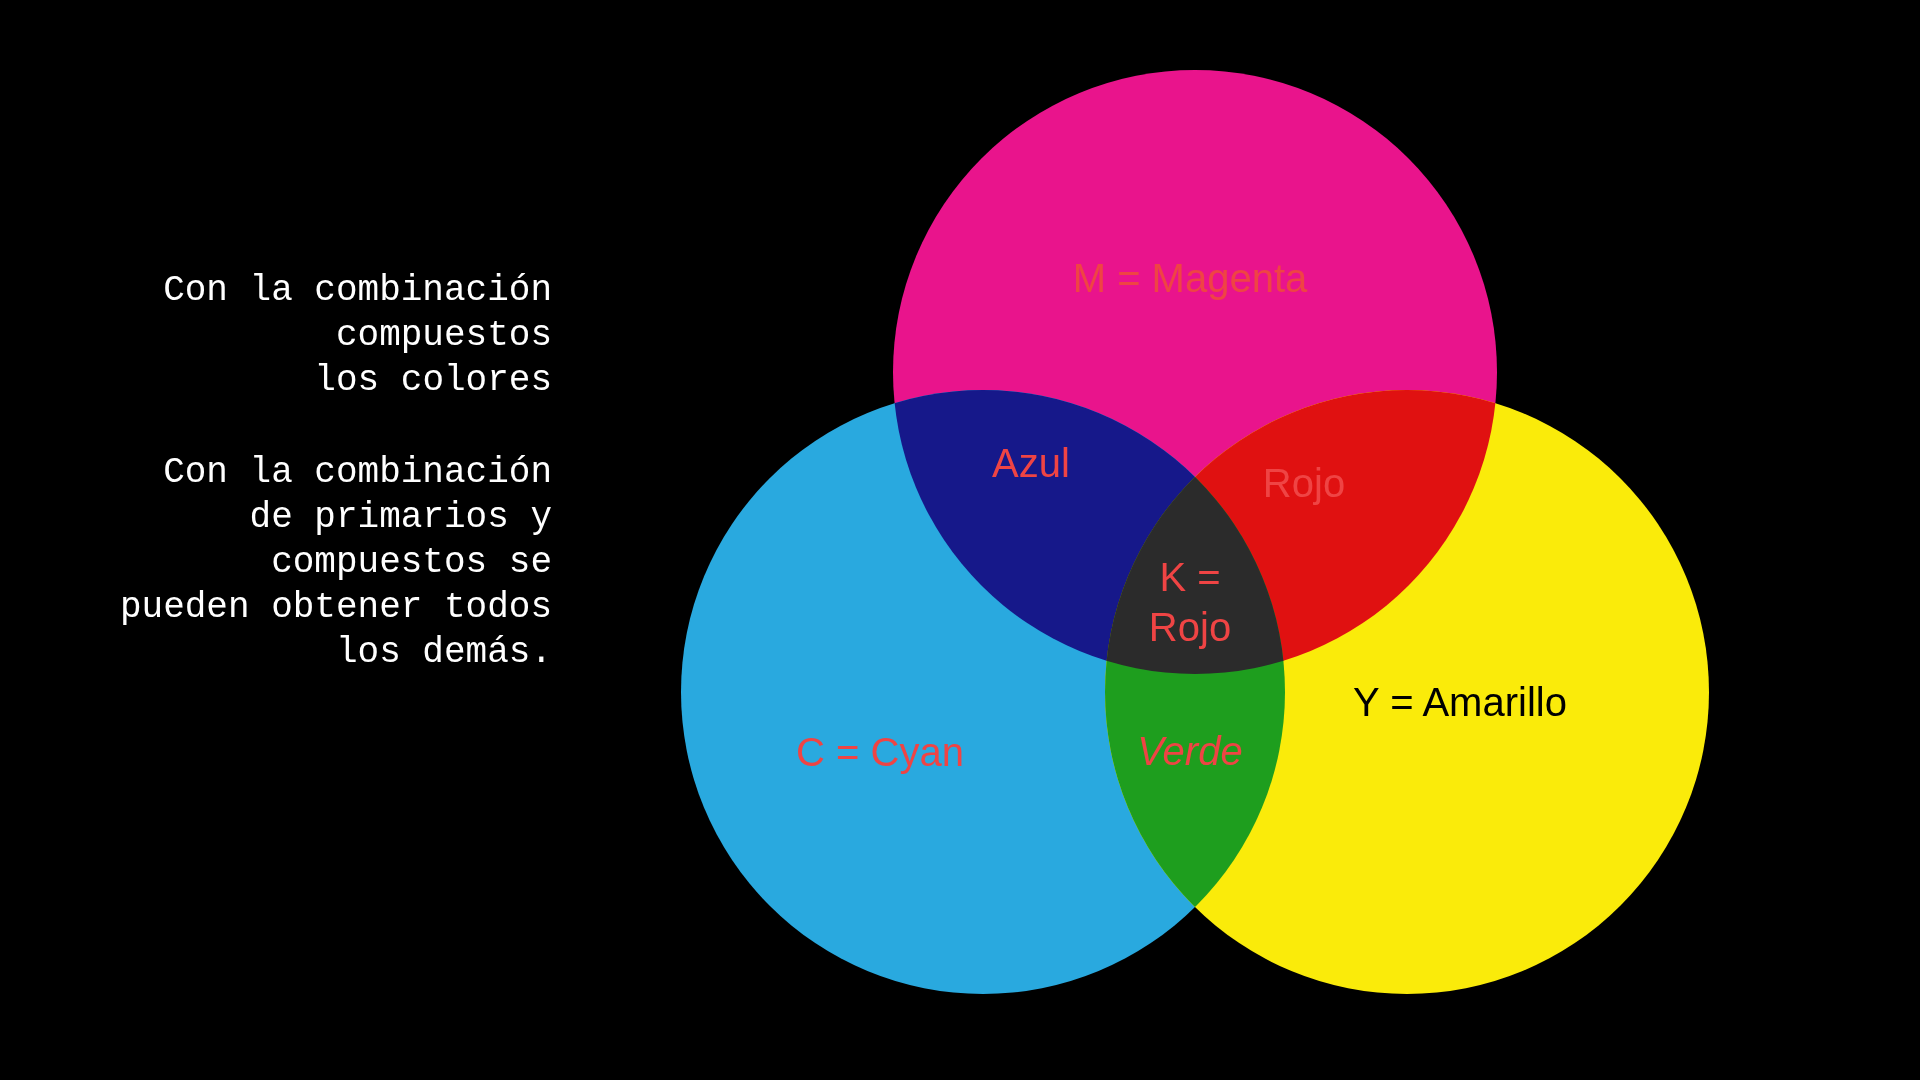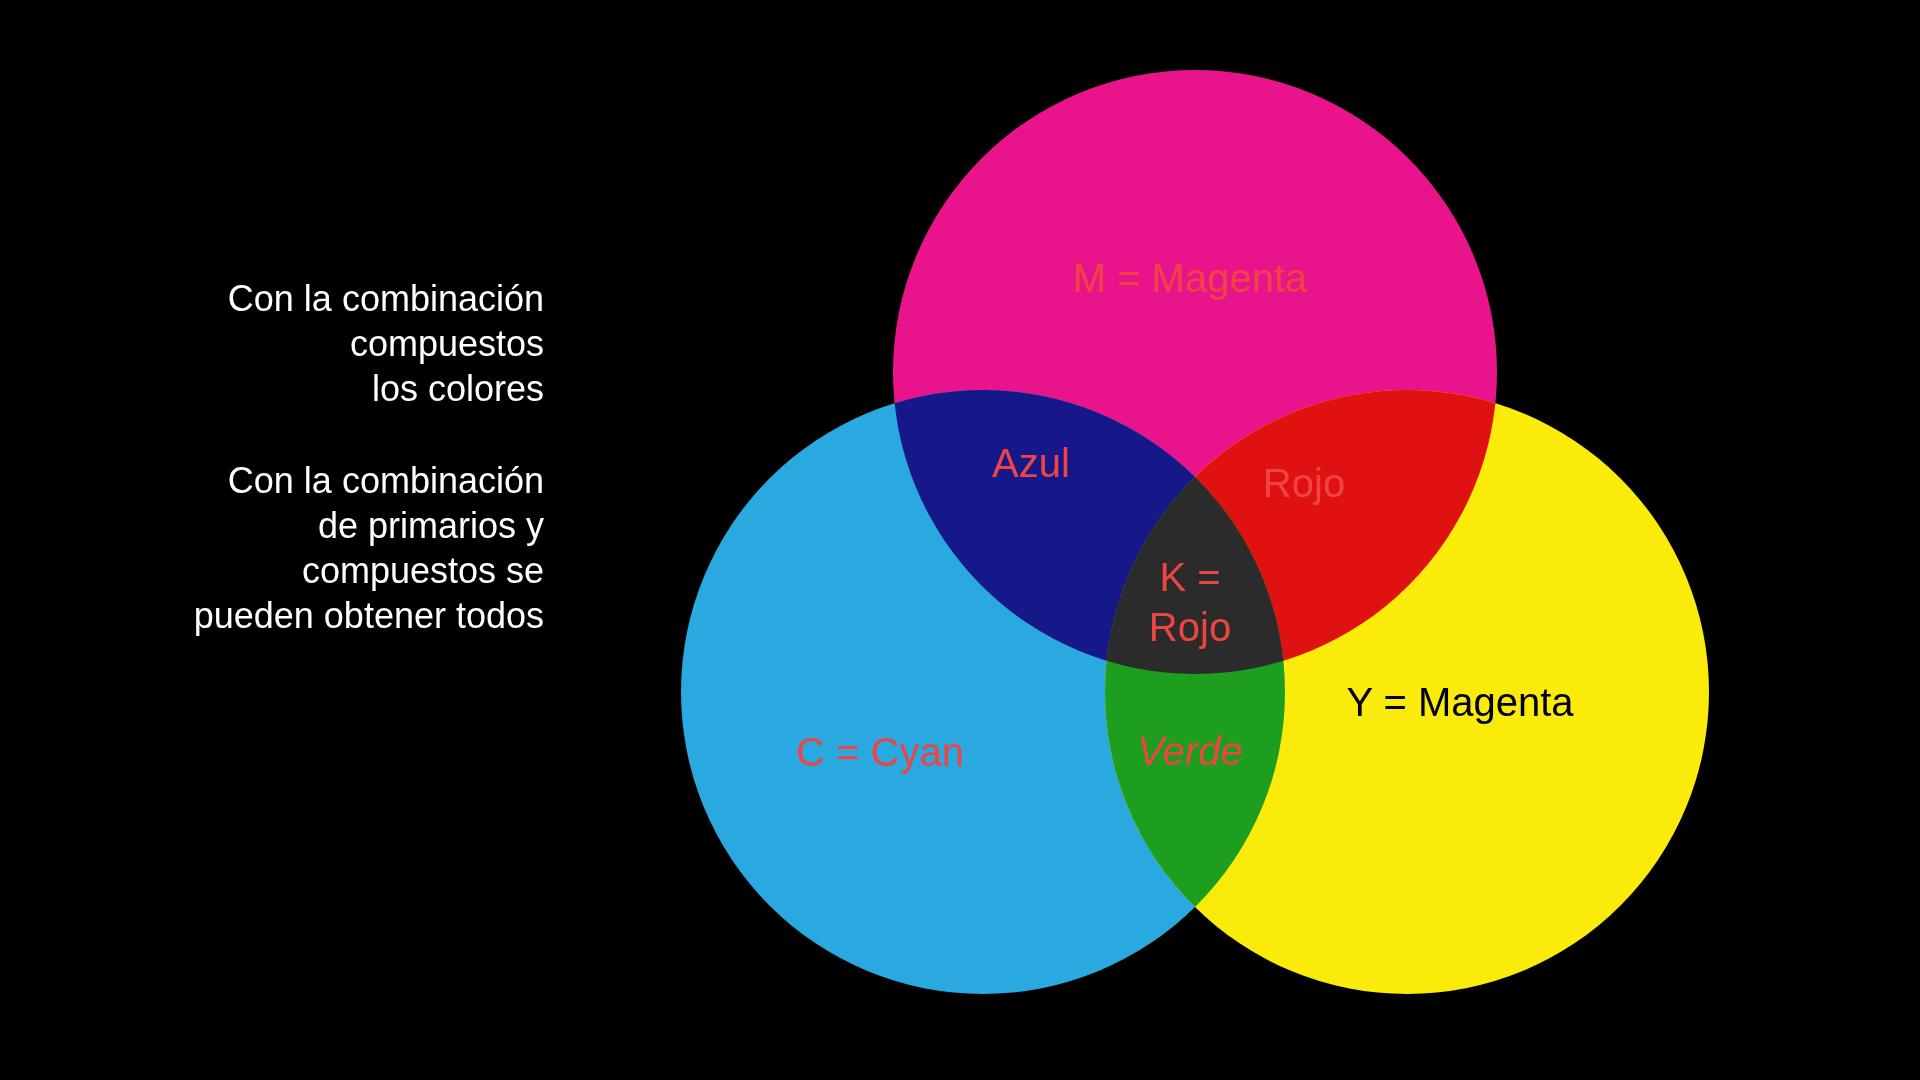--- a/index.html
+++ b/index.html
@@ -20,21 +20,21 @@
     position: absolute;
     top: 264px;
     left: 96px;
     width: 460px;
     text-align: right;
     color: #ffffff;
     font-size: 36px;
     line-height: 45px;
     font-weight: 400;
   }
-  .left-text p { margin: 12px; }
+  .left-text p { margin: 4px; font-family: Liberation Mono, monospace; }
   .left-text p.second { margin-top: 47px; }
   .left-text .line { display: block; }
 
   
   .venn-svg {
     position: absolute;
     top: 0;
     left: 0;
     width: 1920px;
     height: 1080px;
@@ -70,20 +70,21 @@
     <p>
       <span class="line">Con la combinación</span>
       <span class="line">compuestos</span>
       <span class="line">los colores</span>
     </p>
     <p class="second">
       <span class="line">Con la combinación</span>
       <span class="line">de primarios y</span>
       <span class="line">compuestos se</span>
       <span class="line">pueden obtener todos</span>
+      <span class="line">los demás.</span>
     </p>
   </div>
 
   <svg class="venn-svg" viewBox="0 0 1920 1080">
     <defs>
       <clipPath id="clipM">
           <circle cx="1195" cy="372" r="302"></circle>
         </clipPath>
       <clipPath id="clipC">
           <circle cx="983" cy="692" r="302"></circle>
@@ -121,15 +122,15 @@
 
   <div class="vlabel at-k">
     <span class="line" style="display:block">K =</span>
     <span class="line" style="display:block">Rojo</span>
   </div>
 
   <div class="vlabel at-cyan">C = Cyan</div>
 
   <div class="vlabel at-verde">Verde</div>
 
-  <div class="vlabel at-amarillo dark">Y = Magenta</div>
+  <div class="vlabel at-amarillo dark">Y = Amarillo</div>
 
 </div>
 
 </body></html>

